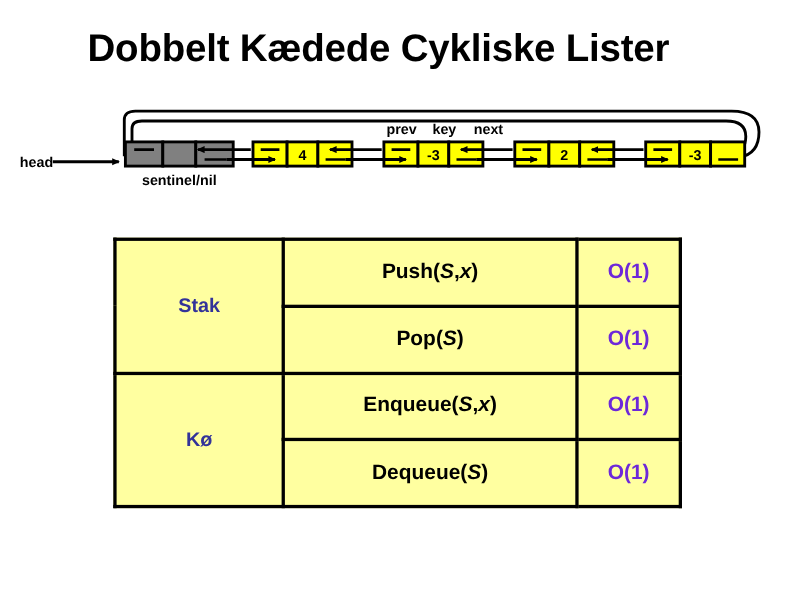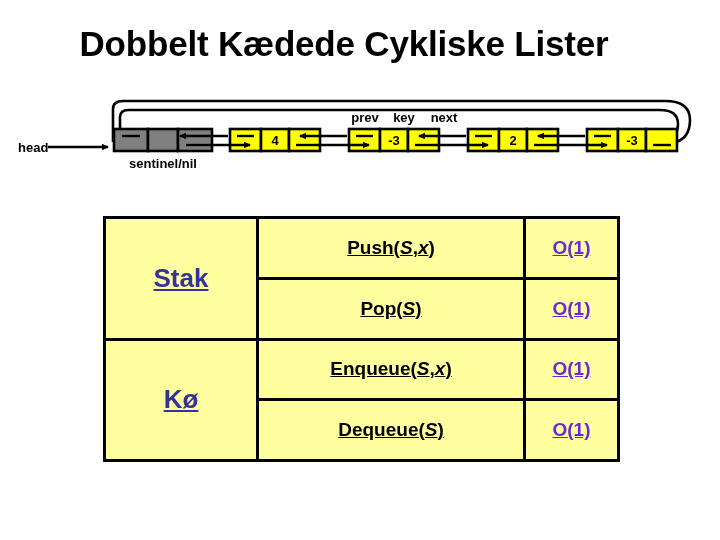--- a/index.html
+++ b/index.html
@@ -67,25 +67,24 @@
     table-layout: fixed;
     background: #ffffa0;
   }
   #ops-table td {
     border: 3px solid #000000;
     background: #ffffa0;
     padding: 0;
     text-align: center;
     vertical-align: middle;
     font-family: "Liberation Sans", sans-serif;
-    text-decoration: underline;
   }
   td.struct-cell {
     width: 150px;
-    font-size: 26px;
+    font-size: 18px;
     font-weight: bold;
     color: #333399;
     margin-left: 40px;
   }
   td.op-cell {
     width: 264px;
     font-size: 19px;
     font-weight: bold;
     color: #000000;
   }

